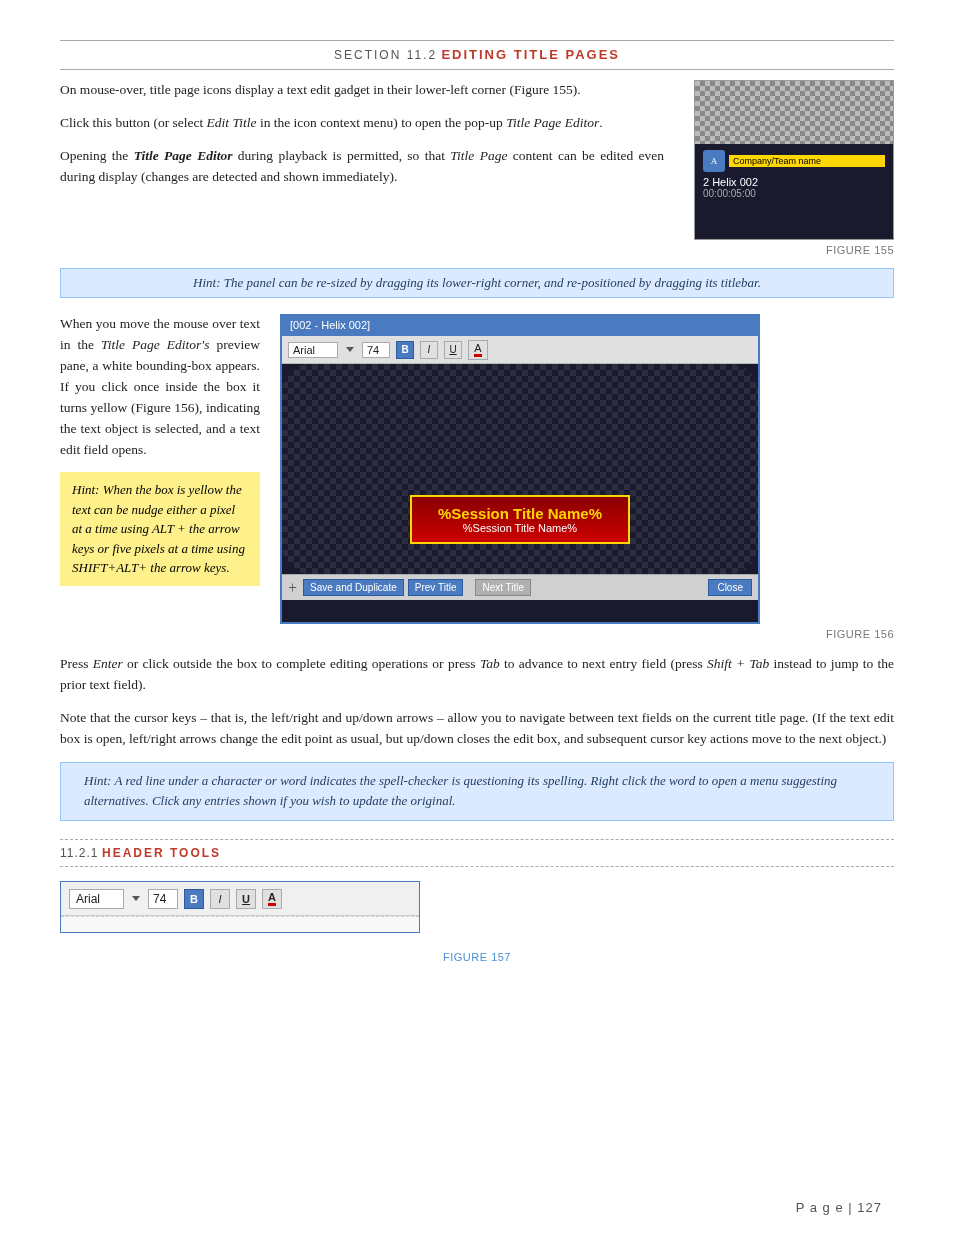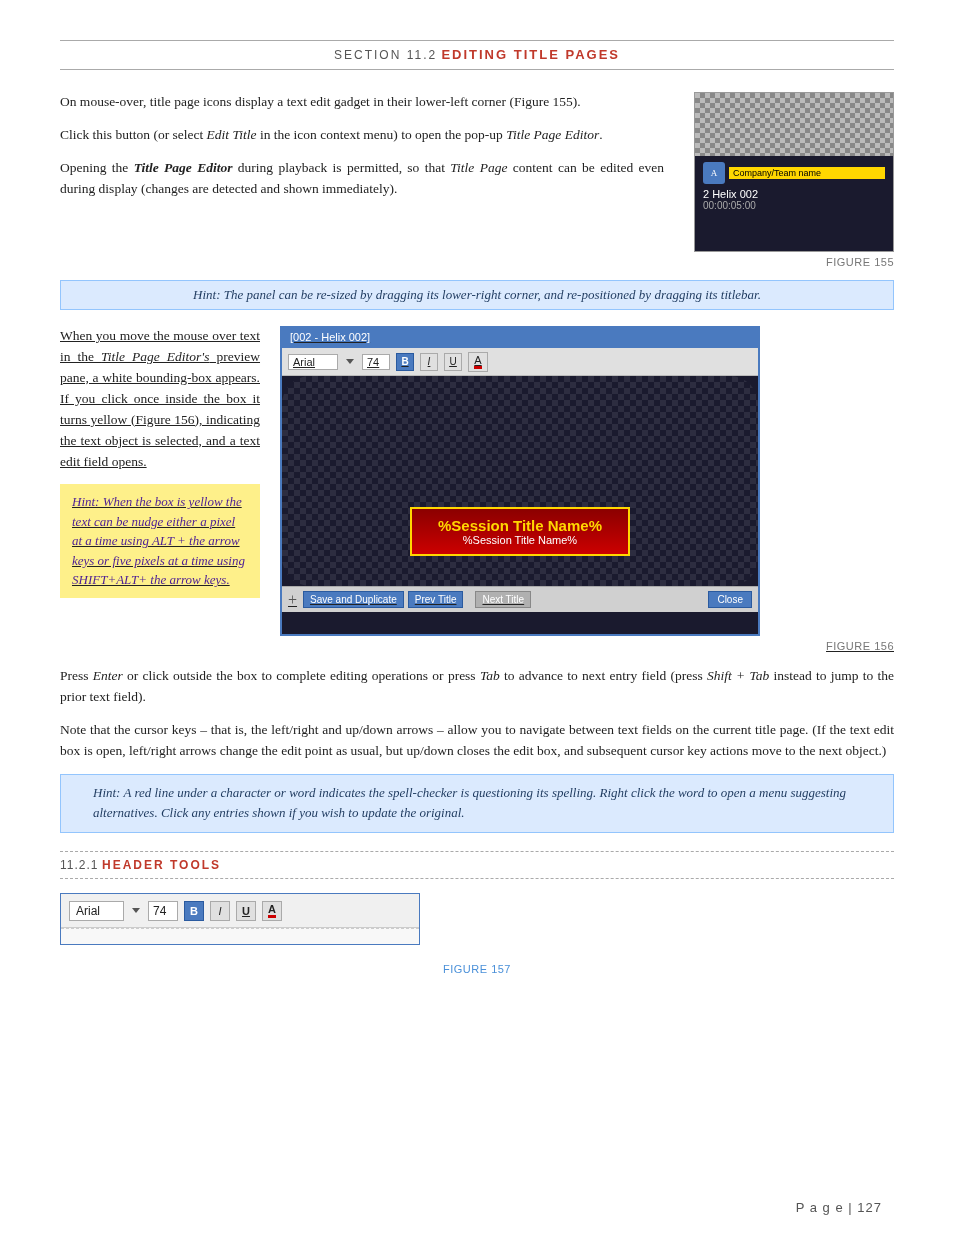--- a/index.html
+++ b/index.html
@@ -16,21 +16,21 @@
       min-height: 1235px;
       padding: 40px 60px 40px 60px;
       position: relative;
     }
     
     .section-header {
       text-align: center;
       border-top: 1.5px solid #aaa;
       border-bottom: 1.5px solid #aaa;
       padding: 6px 0;
-      margin-bottom: 22px;
+      margin-bottom: 10px;
       letter-spacing: 1px;
       font-size: 13px;
     }
     .section-header .section-num {
       font-family: Arial, sans-serif;
       color: #555;
       font-size: 12px;
       letter-spacing: 2px;
       font-weight: normal;
     }
@@ -155,27 +155,27 @@
       color: #1e3a5f;
       text-align: center;
     }
     .hint-box-yellow {
       background: #fef08a;
       border: none;
       padding: 8px 12px;
       margin-bottom: 12px;
       font-style: italic;
       font-size: 13px;
-      color: #4c1d95;
+      color: #000000;
       line-height: 1.5;
     }
     .hint-box-blue-bottom {
       background: #dbeafe;
       border: 1px solid #93c5fd;
-      padding: 8px 32px;
+      padding: 8px 23px;
       margin: 12px 0;
       font-style: italic;
       font-size: 13px;
       color: #1e3a5f;
       line-height: 1.6;
     }
 
     
     .fig156-wrapper {
       display: flex;
@@ -305,21 +305,20 @@
       font-size: 16px;
       color: #555;
       margin-right: 6px;
     }
 
     
     .mid-two-col {
       display: flex;
       gap: 20px;
       margin-bottom: 14px;
-      text-decoration: underline;
     }
     .mid-left {
       width: 200px;
       flex-shrink: 0;
     }
     .mid-right {
       flex: 1;
     }
 
     

